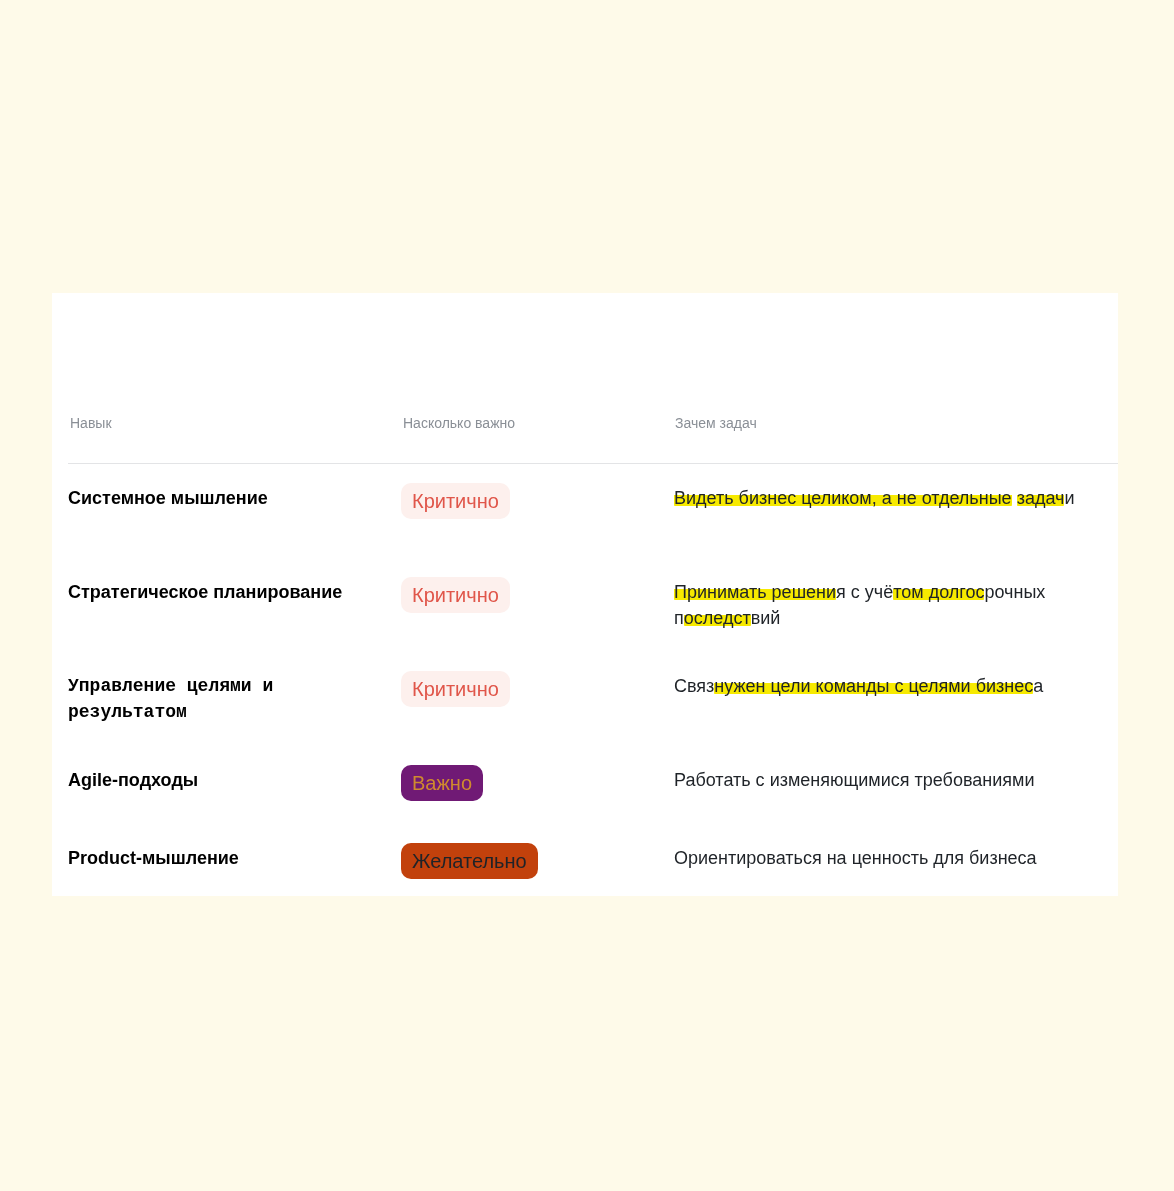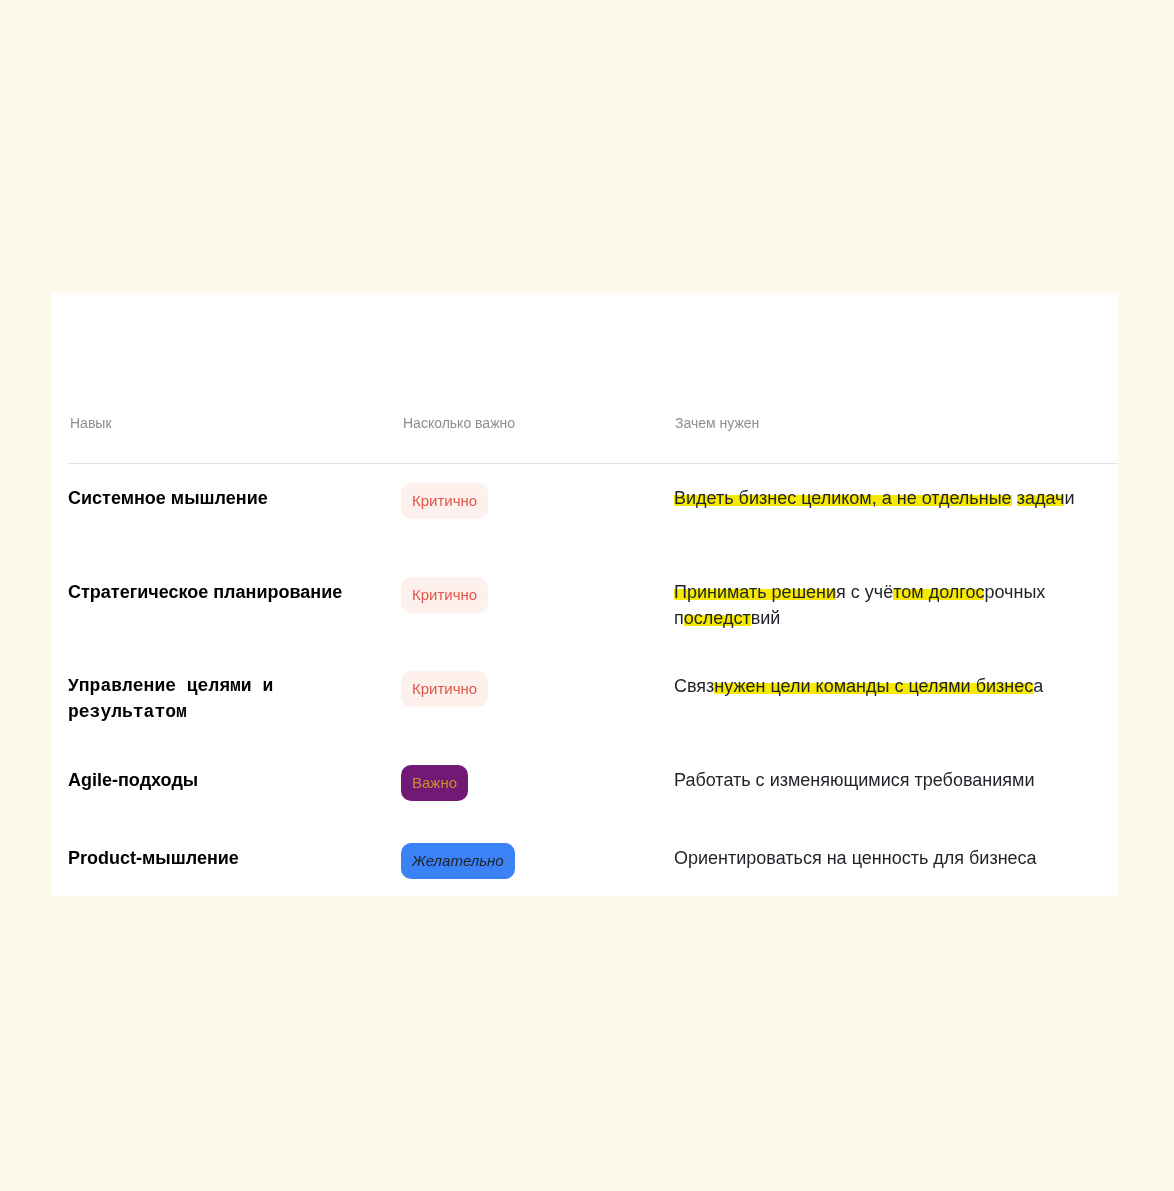--- a/index.html
+++ b/index.html
@@ -32,43 +32,43 @@
   .th.c2 { left:335px; }
   .th.c3 { left:607px; }
   .row { position:absolute; left:16px; width:1050px; }
   .skill {
     position:absolute; left:0; top:0; width:310px;
     font-size:18px; font-weight:bold; color:#000000; line-height:26px;
   }
   .badge {
     position:absolute; left:333px; top:-2px;
     height:36px; line-height:36px; padding:0 11px;
-    border-radius:10px; font-size:15px;
+    border-radius:10px; font-size:20px;
   }
   .badge.crit { background:#fdf0ed; color:#e0564a; }
   .badge.imp { background:#701a75; color:#cf8a2e; }
-  .badge.des { background:#3b82f6; color:#1f2328;font-style:italic; }
+  .badge.des { background:#c2410c; color:#1f2328; }
   .why {
     position:absolute; left:606px; top:0; width:440px;
     font-size:18px; color:#1f2328; line-height:26px;
   }
   .hl {
     background:linear-gradient(to bottom, transparent 35%, #f7ea00 35%, #f7ea00 88%, transparent 88%);
     border-radius:4px;
   }
 </style>
 </head>
 <body>
 
 <div class="card">
 
   <div class="thead">
     <div class="th c1">Навык</div>
     <div class="th c2">Насколько важно</div>
-    <div class="th c3">Зачем нужен</div>
+    <div class="th c3">Зачем задач</div>
   </div>
 
   <div class="row" style="top:192px;">
     <div class="skill">Системное мышление</div>
     <div class="badge crit">Критично</div>
     <div class="why"><span class="hl">Видеть бизнес целиком, а не отдельные</span><span> </span><span class="hl">задач</span><span>и</span></div>
   </div>
 
   <div class="row" style="top:286px;">
     <div class="skill">Стратегическое планирование</div>

